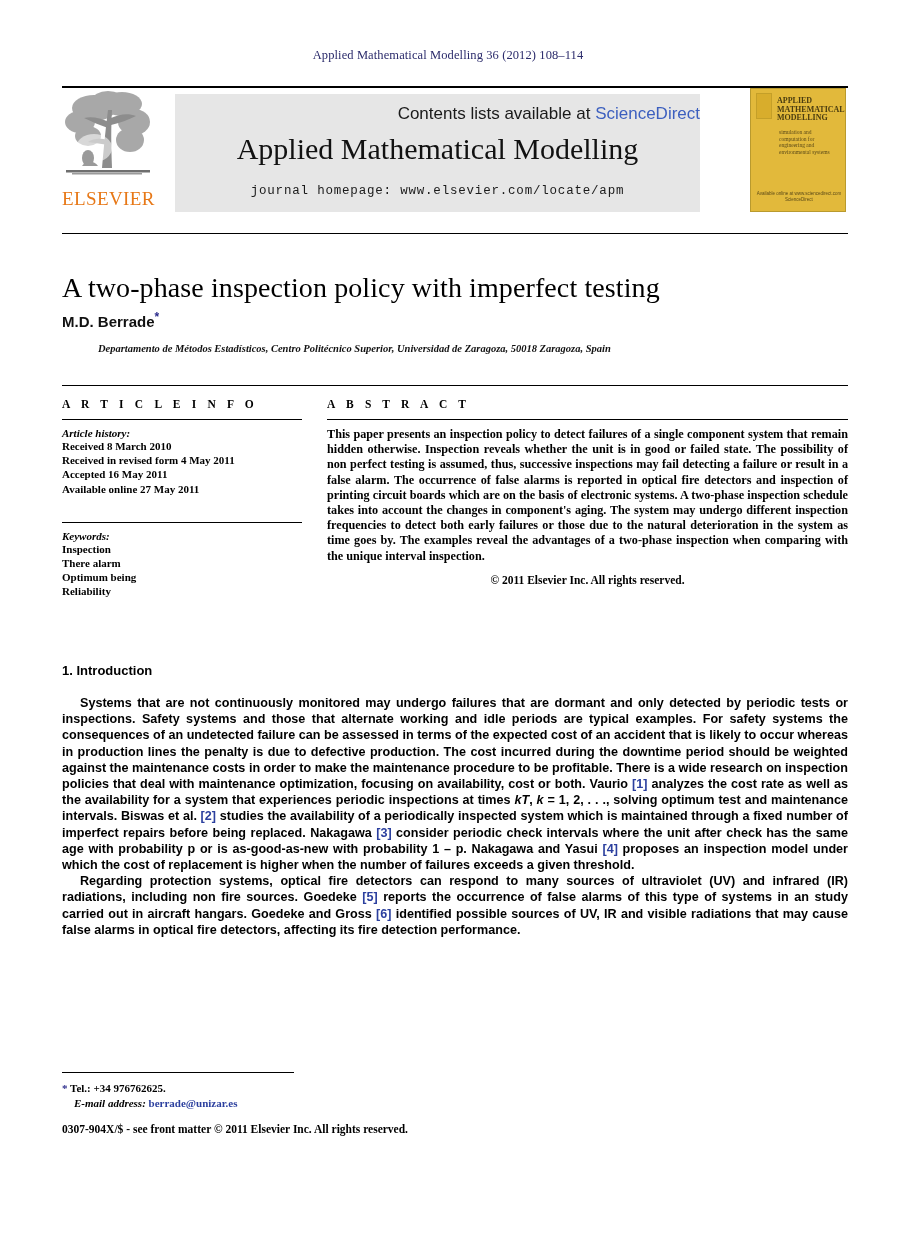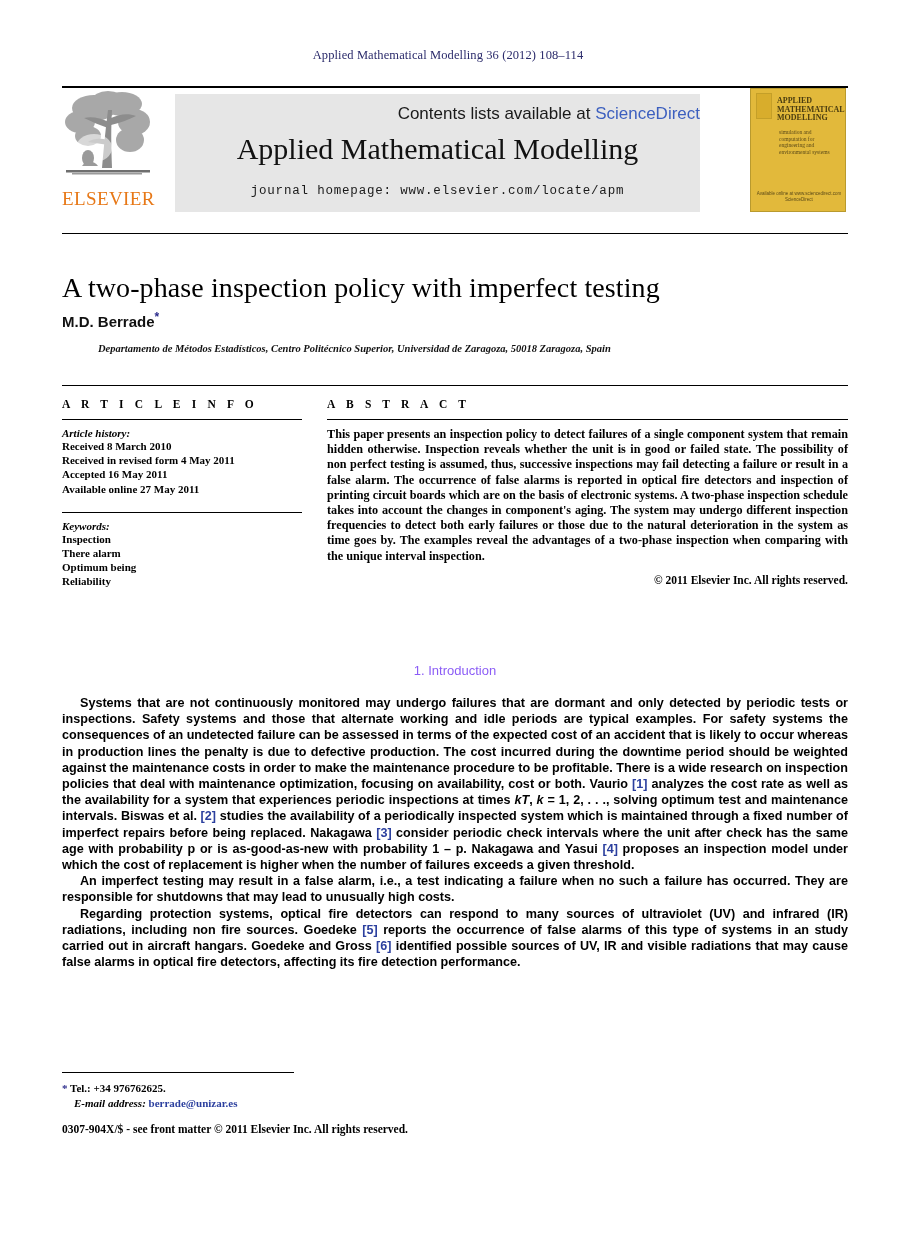--- a/index.html
+++ b/index.html
@@ -252,53 +252,52 @@
     color: #000000;
   }
   .hist-line, .kw-line {
     font-family: "Liberation Serif", serif;
     font-weight: bold;
     font-size: 11px;
     line-height: 14.2px;
     color: #000000;
   }
   .kw-block {
-    margin-top: 16px;
+    margin-top: 26px;
   }
   .abstract-text {
     font-family: "Liberation Serif", serif;
     font-weight: bold;
     font-size: 12.2px;
     line-height: 15.2px;
     text-align: justify;
     color: #000000;
   }
   .copyright {
     margin-top: 10px;
     font-family: "Liberation Serif", serif;
     font-weight: bold;
     font-size: 11.5px;
-    text-align: right;
+    text-align: center;
     color: #000000;
   }
 
   
   .body-wrap {
     position: absolute;
     top: 663px;
     left: 62px;
     width: 786px;
   }
   .sec-heading {
     font-family: "Liberation Sans", sans-serif;
-    font-weight: normal;
+    font-weight: bold;
     font-size: 13px;
-    color: #8b5cf6;
+    color: #000000;
     margin-bottom: 17px;
-    text-align: center;
   }
   .para {
     font-family: Liberation Sans, sans-serif;
     font-weight: bold;
     font-size: 12.6px;
     line-height: 16.2px;
     text-align: justify;
     text-indent: 18px;
     color: #000000;
     margin: 0 0 0 0;
@@ -446,21 +445,20 @@
     <div class="hr-thin"></div>
     <div class="abstract-text">This paper presents an inspection policy to detect failures of a single component system that remain hidden otherwise. Inspection reveals whether the unit is in good or failed state. The possibility of non perfect testing is assumed, thus, successive inspections may fail detecting a failure or result in a false alarm. The occurrence of false alarms is reported in optical fire detectors and inspection of printing circuit boards which are on the basis of electronic systems. A two-phase inspection schedule takes into account the changes in component's aging. The system may undergo different inspection frequencies to detect both early failures or those due to the natural deterioration in the system as time goes by. The examples reveal the advantages of a two-phase inspection when comparing with the unique interval inspection.</div>
     <div class="copyright">© 2011 Elsevier Inc. All rights reserved.</div>
   </div>
 
   <div class="body-wrap">
     <div class="sec-heading">1. Introduction</div>
 
     <p class="para"><span>Systems that are not continuously monitored may undergo failures that are dormant and only detected by periodic tests or inspections. Safety systems and those that alternate working and idle periods are typical examples. For safety systems the consequences of an undetected failure can be assessed in terms of the expected cost of an accident that is likely to occur whereas in production lines the penalty is due to defective production. The cost incurred during the downtime period should be weighted against the maintenance costs in order to make the maintenance procedure to be profitable. There is a wide research on inspection policies that deal with maintenance optimization, focusing on availability, cost or both. Vaurio </span><span class="cite">[1]</span><span> analyzes the cost rate as well as the availability for a system that experiences periodic inspections at times </span><span class="ital">kT</span><span>, </span><span class="ital">k</span><span> = 1, 2, . . ., solving optimum test and maintenance intervals. Biswas et al. </span><span class="cite">[2]</span><span> studies the availability of a periodically inspected system which is maintained through a fixed number of imperfect repairs before being replaced. Nakagawa </span><span class="cite">[3]</span><span> consider periodic check intervals where the unit after check has the same age with probability p or is as-good-as-new with probability 1 – p. Nakagawa and Yasui </span><span class="cite">[4]</span><span> proposes an inspection model under which the cost of replacement is higher when the number of failures exceeds a given threshold.</span></p>
 
-    <p class="para">An imperfect testing may result in a false alarm, i.e., a test indicating a failure when no such a failure has occurred. They are responsible for shutdowns that may lead to unusually high costs.</p>
 
     <p class="para"><span>Regarding protection systems, optical fire detectors can respond to many sources of ultraviolet (UV) and infrared (IR) radiations, including non fire sources. Goedeke </span><span class="cite">[5]</span><span> reports the occurrence of false alarms of this type of systems in an study carried out in aircraft hangars. Goedeke and Gross </span><span class="cite">[6]</span><span> identified possible sources of UV, IR and visible radiations that may cause false alarms in optical fire detectors, affecting its fire detection performance.</span></p>
 
   </div>
 
   <div class="foot-rule"></div>
   <div class="footnote">
     <div><span class="fn-star">*</span> <span>Tel.: +34 976762625.</span></div>
     <div style="padding-left:12px;"><span class="fn-email-label">E-mail address:</span> <span class="fn-email">berrade@unizar.es</span></div>
   </div>

